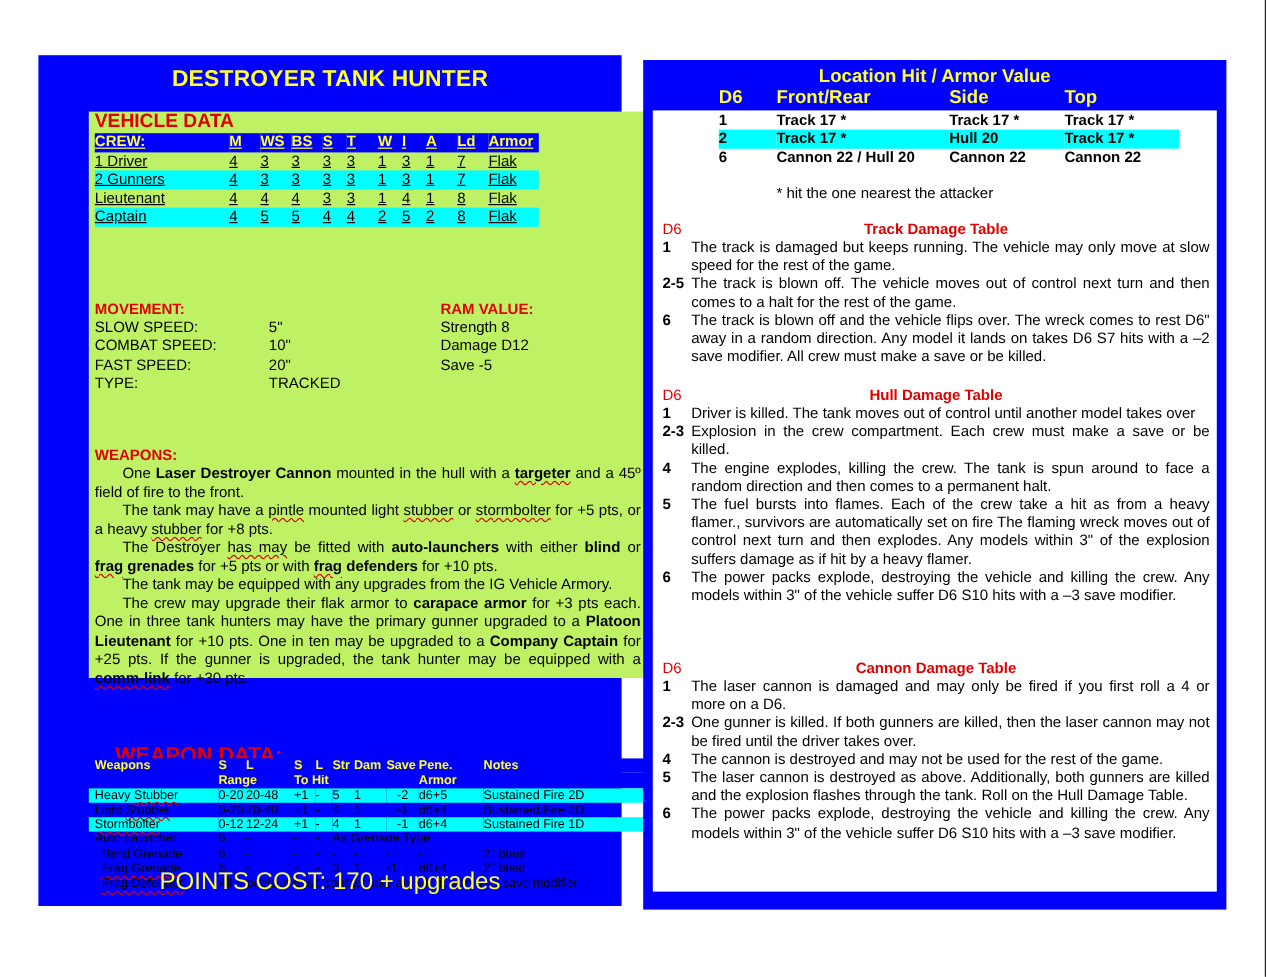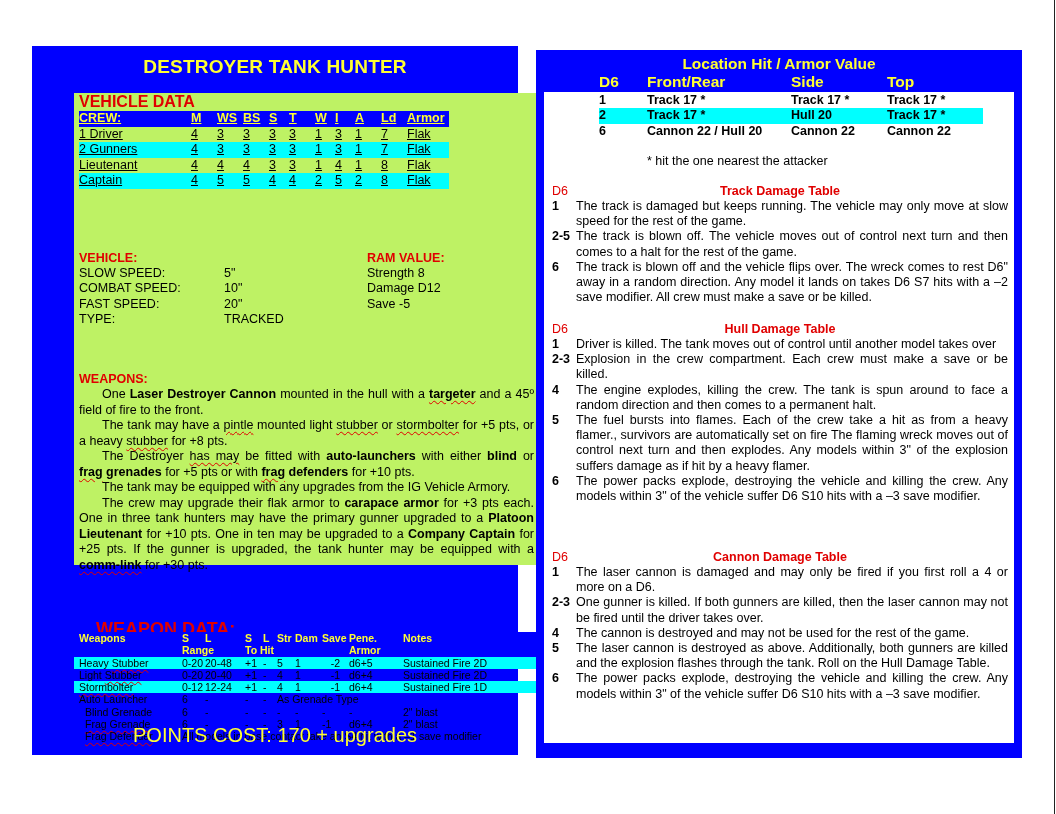--- a/index.html
+++ b/index.html
@@ -138,21 +138,21 @@
             <td class="c">4</td>
             <td class="c2">2</td>
             <td class="c2">5</td>
             <td class="c">2</td>
             <td class="c">8</td>
             <td class="ar">Flak</td>
           </tr>
     </tbody>
       </table>
 
-    <div class="mv red-h" style="left:5px; top:158px;">VEHICLE:</div>
+    <div class="mv red-h" style="left:5px; top:158px;">MOVEMENT:</div>
     <div class="mv" style="left:5px; top:173px;">
       <div>SLOW SPEED:</div>
       <div>COMBAT SPEED:</div>
       <div>FAST SPEED:</div>
       <div>TYPE:</div>
     </div>
     <div class="mv" style="left:150px; top:173px;">
       <div>5"</div>
       <div>10"</div>
       <div>20"</div>

